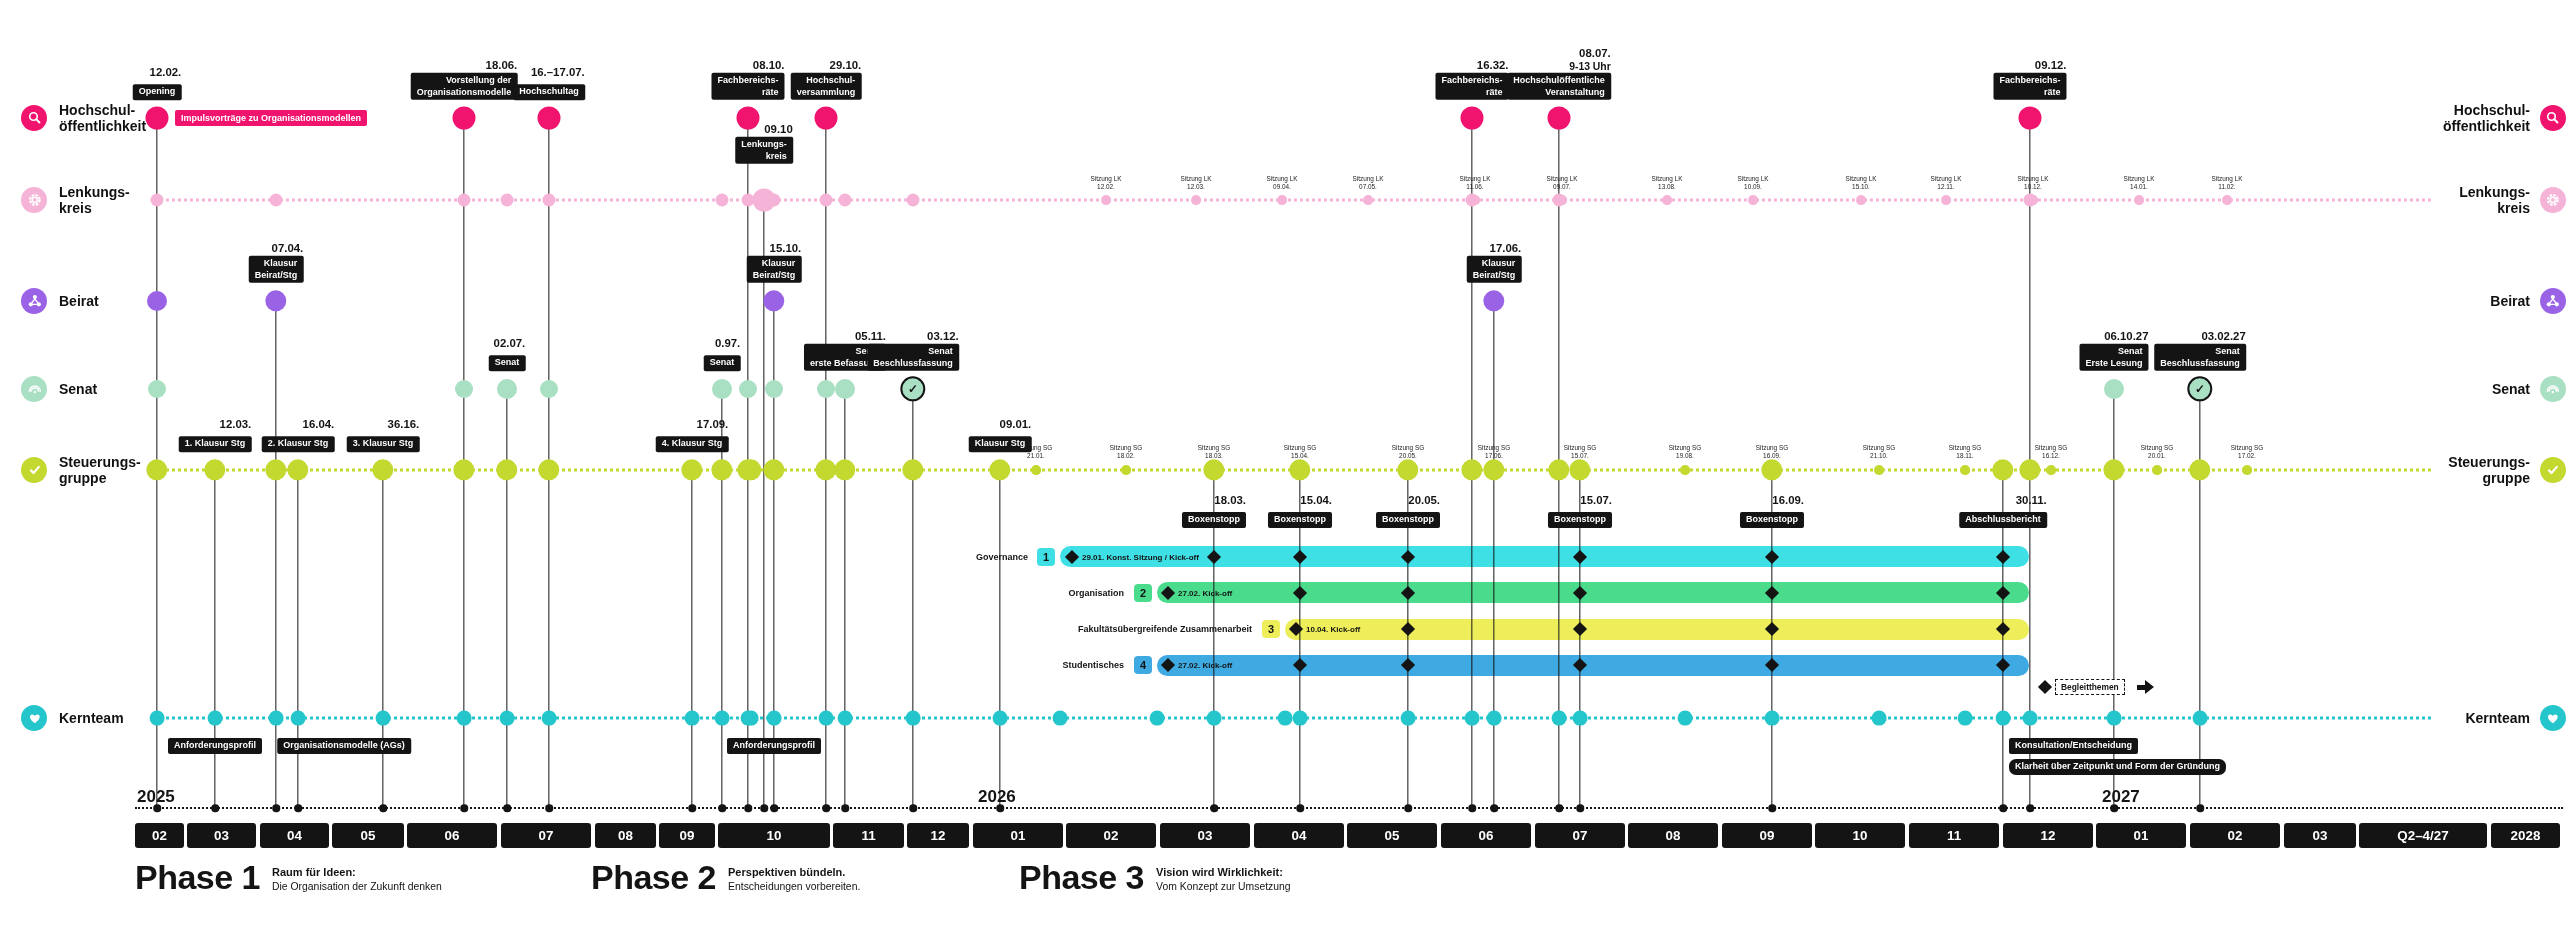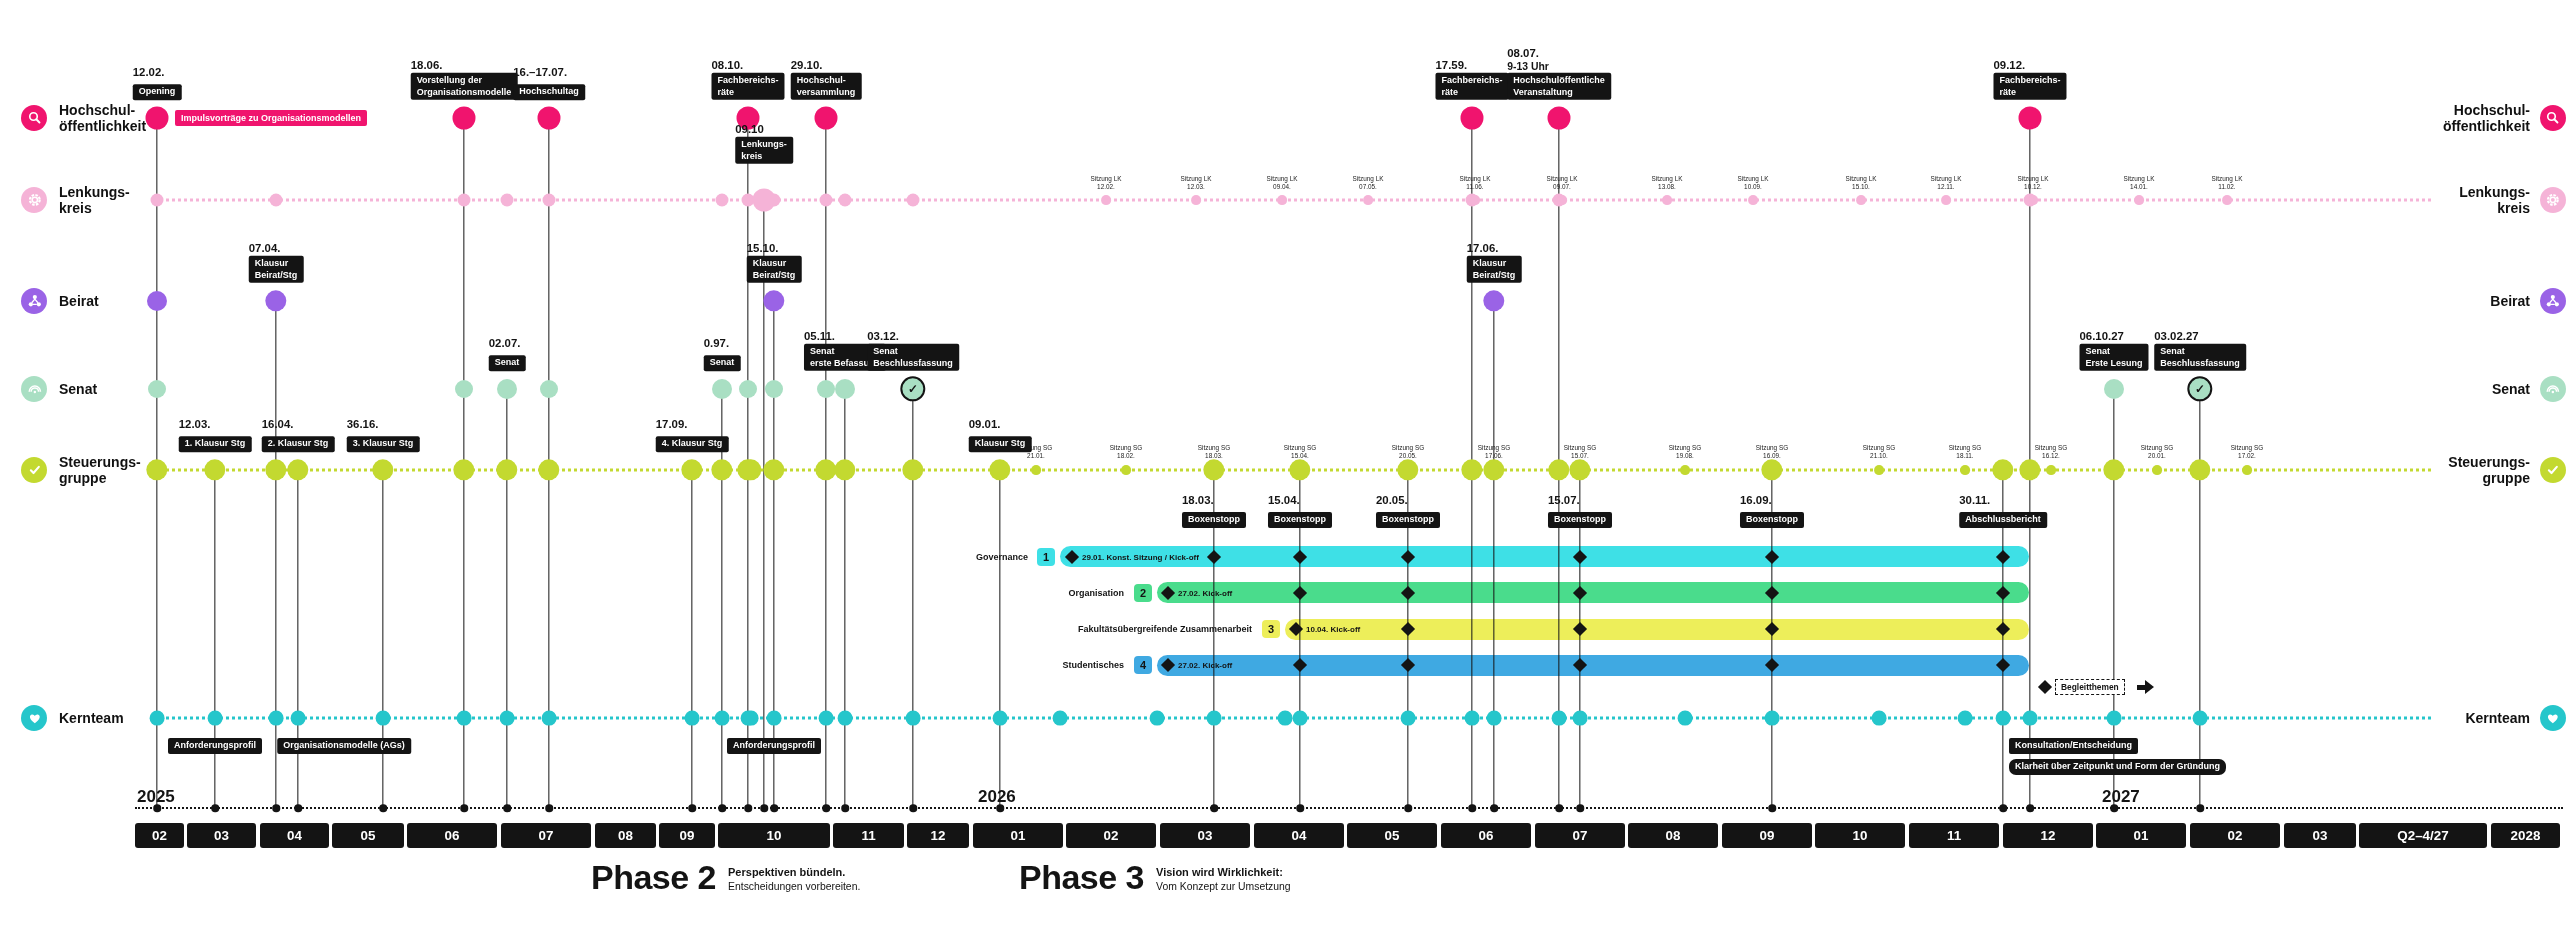--- a/index.html
+++ b/index.html
@@ -7,21 +7,21 @@
   body{width:2576px;height:928px;overflow:hidden;font-family:"Liberation Sans",sans-serif;color:#141414;}
   #stage{position:relative;width:2576px;height:928px;background:#fff;}
 
   .axis-line{position:absolute;height:0;border-top:2.6px dotted #141414;transform:translateY(-50%);z-index:1;}
   .lane-line{position:absolute;height:0;border-top:3.4px dotted #000;transform:translateY(-50%);z-index:1;}
   .vline{position:absolute;width:1.3px;background:#141414;transform:translateX(-50%);z-index:3;}
   .dot{position:absolute;border-radius:50%;transform:translate(-50%,-50%);z-index:4;}
   .axis-dot{background:#141414;z-index:3;}
   .check-dot{position:absolute;transform:translate(-50%,-50%);border-radius:50%;border:2.5px solid #141414;
     display:flex;align-items:center;justify-content:center;font-weight:bold;font-size:12px;color:#141414;z-index:5;}
-  .evlabel{position:absolute;text-align:left;z-index:6;}
+  .evlabel{position:absolute;text-align:right;z-index:6;}
   .evdate{font-weight:bold;font-size:11.4px;margin-bottom:2px;white-space:nowrap;}
   .evextra{font-weight:bold;font-size:10.4px;margin-bottom:1px;white-space:nowrap;}
   .evbox{background:#141414;color:#fff;font-weight:bold;font-size:9px;line-height:1.3;padding:2px 6px;
     border-radius:2px;display:inline-block;white-space:nowrap;}
   .kern-label{position:absolute;z-index:6;}
   .tiny-label{position:absolute;font-size:6.4px;line-height:1.25;color:#222;text-align:center;white-space:nowrap;
     transform:translate(-50%,-100%);z-index:2;}
   .lane-label{position:absolute;font-weight:bold;font-size:14px;line-height:1.15;transform:translateY(-50%);z-index:4;color:#111;}
   .right-label{text-align:right;}
   .lane-icon{position:absolute;border-radius:50%;display:flex;align-items:center;justify-content:center;z-index:4;}
@@ -47,20 +47,27 @@
   .phase-title{font-size:34px;font-weight:bold;letter-spacing:-0.5px;line-height:1;}
   .phase-text{display:flex;flex-direction:column;margin-top:5px;}
   .phase-sub{font-weight:bold;font-size:11px;line-height:1.35;}
   .phase-desc{font-size:10.4px;line-height:1.35;}
   #phase1{left:135px;top:860px;} #phase2{left:591px;top:860px;} #phase3{left:1019px;top:860px;}
 </style>
 </head>
 <body>
 
 <div id="stage">
+  <div class="phase" id="phase1">
+    <span class="phase-title">Phase 1</span>
+    <span class="phase-text">
+      <span class="phase-sub">Raum für Ideen:</span>
+      <span class="phase-desc">Die Organisation der Zukunft denken</span>
+    </span>
+  </div>
   <div class="phase" id="phase2">
     <span class="phase-title">Phase 2</span>
     <span class="phase-text">
       <span class="phase-sub">Perspektiven bündeln.</span>
       <span class="phase-desc">Entscheidungen vorbereiten.</span>
     </span>
   </div>
   <div class="phase" id="phase3">
     <span class="phase-title">Phase 3</span>
     <span class="phase-text">
@@ -302,21 +309,21 @@
     <div class="dot axis-dot" style="left: 748px; top: 808px; width: 7.5px; height: 7.5px;"></div>
     <div class="dot" style="left: 748px; top: 118px; width: 23px; height: 23px; background: rgb(240, 20, 110);"></div>
     <div class="evlabel" style="left: 748px; transform: translate(-50%, -100%); top: 100px;"><div class="evdate">08.10.</div><div class="evbox">Fachbereichs-<br>räte</div></div>
     <div class="vline" style="left: 826px; top: 118px; height: 690px;"></div>
     <div class="dot axis-dot" style="left: 826px; top: 808px; width: 7.5px; height: 7.5px;"></div>
     <div class="dot" style="left: 826px; top: 118px; width: 23px; height: 23px; background: rgb(240, 20, 110);"></div>
     <div class="evlabel" style="left: 826px; transform: translate(-50%, -100%); top: 100px;"><div class="evdate">29.10.</div><div class="evbox">Hochschul-<br>versammlung</div></div>
     <div class="vline" style="left: 1472px; top: 118px; height: 690px;"></div>
     <div class="dot axis-dot" style="left: 1472px; top: 808px; width: 7.5px; height: 7.5px;"></div>
     <div class="dot" style="left: 1472px; top: 118px; width: 23px; height: 23px; background: rgb(240, 20, 110);"></div>
-    <div class="evlabel" style="left: 1472px; transform: translate(-50%, -100%); top: 100px;"><div class="evdate">17.59.</div><div class="evbox">Fachbereichs-<br>räte</div></div>
+    <div class="evlabel" style="left: 1472px; transform: translate(-50%, -100%); top: 100px;"><div class="evdate">16.32.</div><div class="evbox">Fachbereichs-<br>räte</div></div>
     <div class="vline" style="left: 1559px; top: 118px; height: 690px;"></div>
     <div class="dot axis-dot" style="left: 1559px; top: 808px; width: 7.5px; height: 7.5px;"></div>
     <div class="dot" style="left: 1559px; top: 118px; width: 23px; height: 23px; background: rgb(240, 20, 110);"></div>
     <div class="evlabel" style="left: 1559px; transform: translate(-50%, -100%); top: 100px;"><div class="evdate">08.07.</div><div class="evextra">9-13 Uhr</div><div class="evbox">Hochschulöffentliche<br>Veranstaltung</div></div>
     <div class="vline" style="left: 2030px; top: 118px; height: 690px;"></div>
     <div class="dot axis-dot" style="left: 2030px; top: 808px; width: 7.5px; height: 7.5px;"></div>
     <div class="dot" style="left: 2030px; top: 118px; width: 23px; height: 23px; background: rgb(240, 20, 110);"></div>
     <div class="evlabel" style="left: 2030px; transform: translate(-50%, -100%); top: 100px;"><div class="evdate">09.12.</div><div class="evbox">Fachbereichs-<br>räte</div></div>
     <div class="vline" style="left: 764px; top: 200px; height: 608px;"></div>
     <div class="dot axis-dot" style="left: 764px; top: 808px; width: 7.5px; height: 7.5px;"></div>

